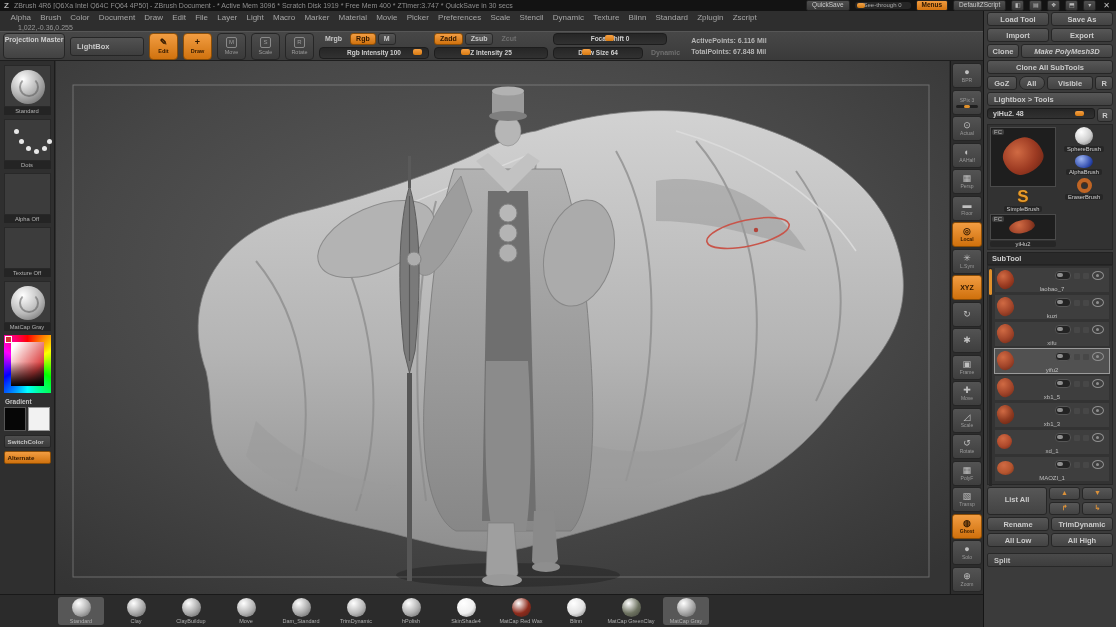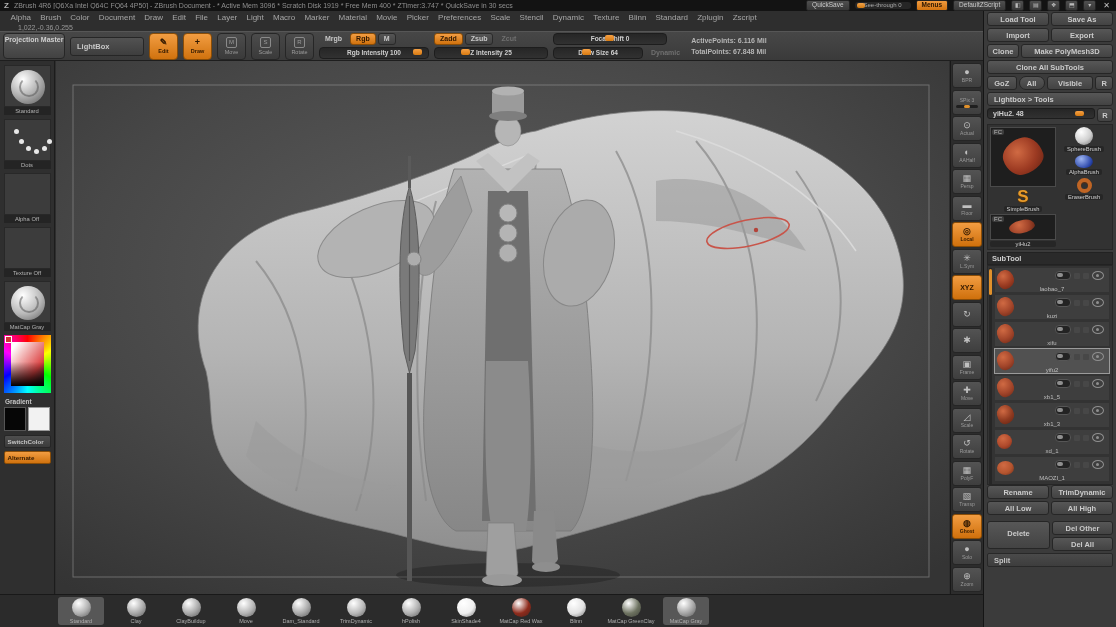--- a/index.html
+++ b/index.html
@@ -475,21 +475,21 @@
     <div class="prow">
       <div class="pb">Load Tool</div>
       <div class="pb">Save As</div>
     </div>
     <div class="prow">
       <div class="pb">Import</div>
       <div class="pb">Export</div>
     </div>
     <div class="prow">
       <div class="pb" style="flex:0.5;">Clone</div>
-      <div class="pb" style="flex:1.5;">Make PolyMesh3D</div>
+      <div class="pb" style="flex:1.5;font-style:italic;">Make PolyMesh3D</div>
     </div>
     <div class="prow">
       <div class="pb">Clone All SubTools</div>
     </div>
     <div class="prow">
       <div class="pb" style="flex:0.8;">GoZ</div>
       <div class="pb" style="flex:0.7;border-radius:7px;">All</div>
       <div class="pb" style="flex:1.3;">Visible</div>
       <div class="pb" style="flex:0.45;">R</div>
     </div>
@@ -617,34 +617,36 @@
         <span class="st-icons">
             <span class="pill"></span>
             <span class="mi"></span>
             <span class="mi"></span>
             <span class="eye"></span>
           </span>
         <span class="st-name">MAOZI_1</span>
       </div>
     </div>
 
+    <div class="prow" style="margin-top:2px;">
+      <div class="pb tall">List All</div>
+      <div class="arr-grid">
+        <div class="arr">▲</div>
+        <div class="arr">▼</div>
+        <div class="arr">↱</div>
+        <div class="arr">↳</div>
+      </div>
+    </div>
     <div class="prow">
       <div class="pb">Rename</div>
       <div class="pb">TrimDynamic</div>
     </div>
     <div class="prow" style="margin-bottom:6px;">
       <div class="pb">All Low</div>
       <div class="pb">All High</div>
-    </div>
-    <div class="prow">
-      <div class="pb tall">Delete</div>
-      <div style="flex:1;display:flex;flex-direction:column;gap:2px;">
-        <div class="pb">Del Other</div>
-        <div class="pb">Del All</div>
-      </div>
     </div>
     <div class="sec">Split</div>
 
   </div>
 
   <div class="btray">
     <div class="tray-item sel">
       <span class="ball tray-ball" style="--c: #b0b0b0;"></span>
       <span class="tray-lbl">Standard</span>
     </div>

